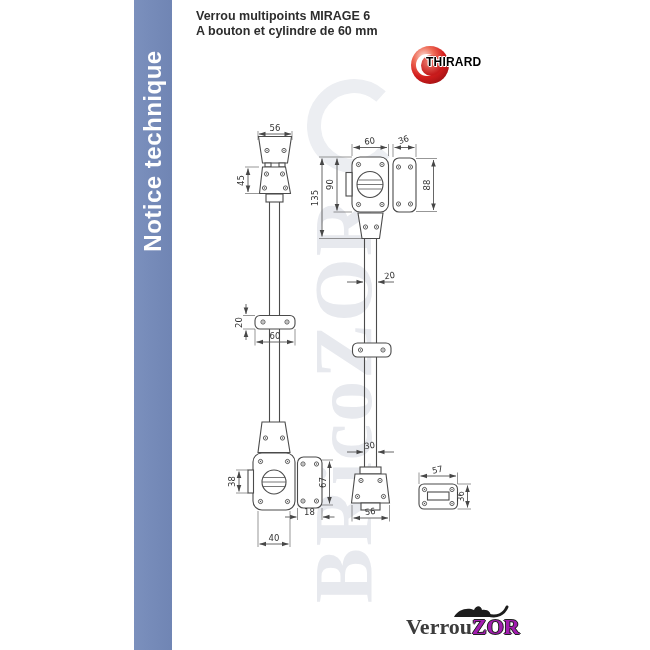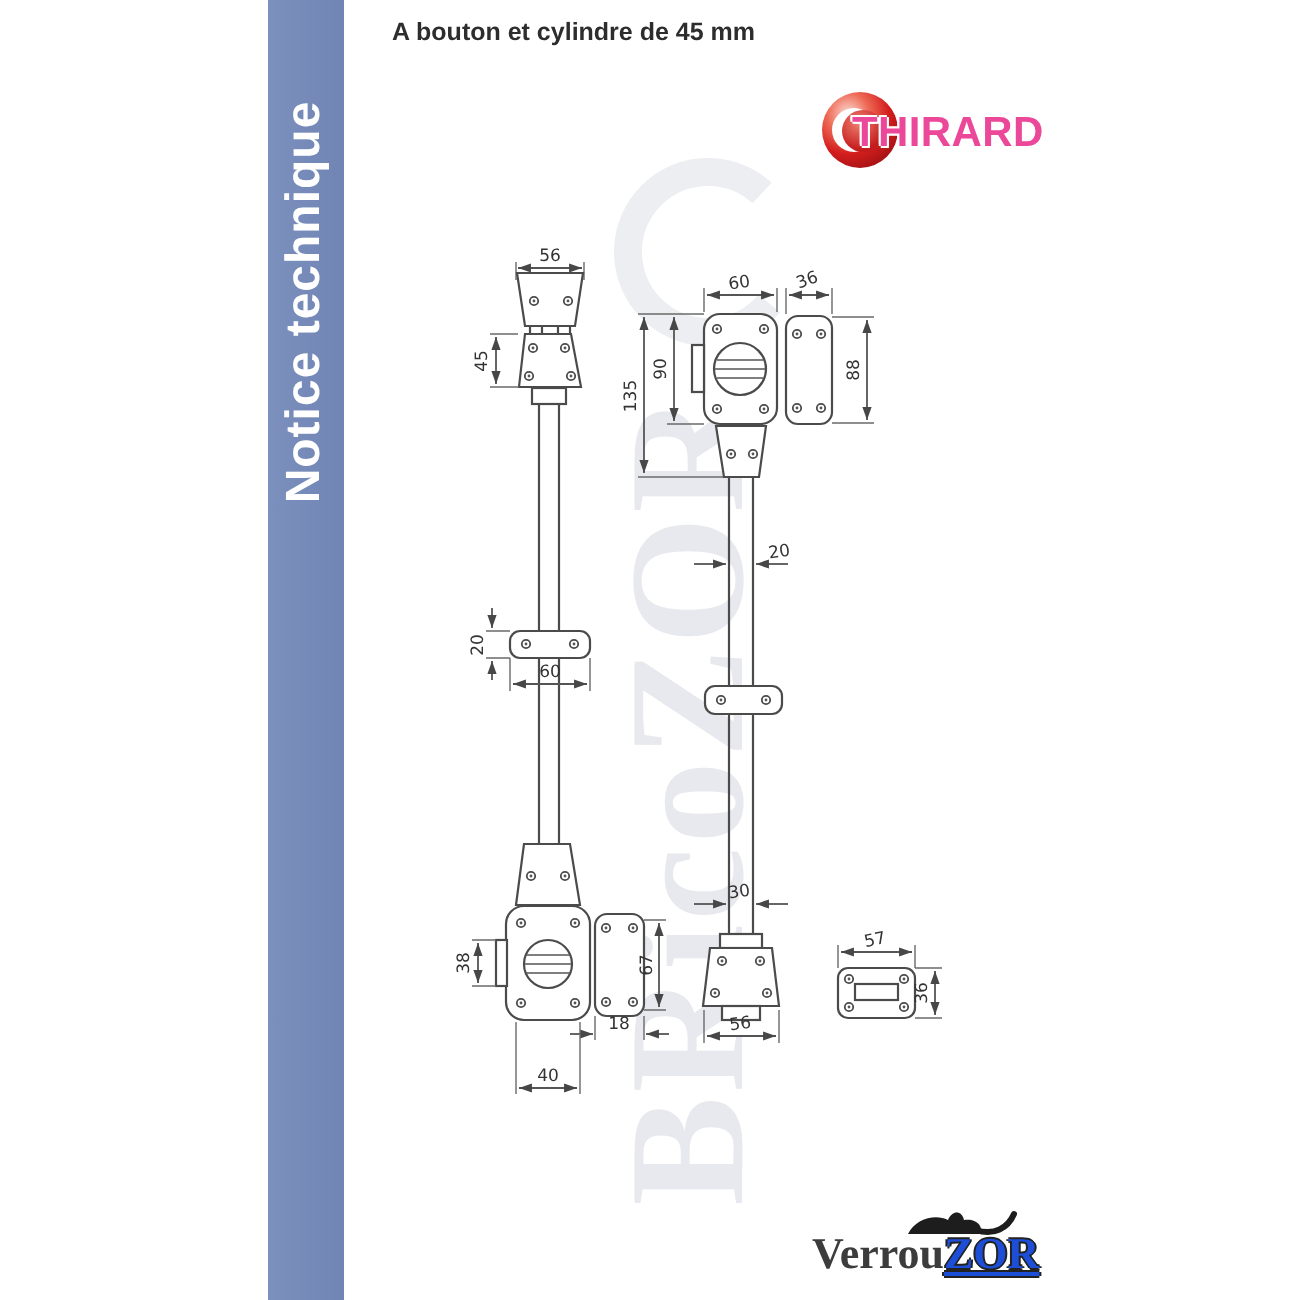--- a/index.html
+++ b/index.html
@@ -15,21 +15,21 @@
   
   .title{position:absolute;left:196px;top:9px;font-size:12.5px;font-weight:bold;
          color:#2d2d2d;line-height:15px;}
   
   .thirard{position:absolute;left:405px;top:44px;width:103px;height:42px;background:#ffffff;}
   .th-sphere{position:absolute;left:6px;top:2px;width:38px;height:38px;border-radius:50%;
          background:radial-gradient(circle at 34% 28%, #fbd9d2 0%, #ee6a55 28%, #d31d1d 55%, #9c1013 85%, #8a0e11 100%);}
   .th-c1{position:absolute;left:11px;top:10px;width:22px;height:22px;border-radius:50%;background:#ffffff;}
   .th-c2{position:absolute;left:16px;top:11px;width:21px;height:21px;border-radius:50%;
          background:radial-gradient(circle at 40% 30%, #ef8172 0%, #c51b1c 70%);}
-  .th-text{position:absolute;left:21px;top:11px;font-weight:bold;font-size:21px;color:#ec4899;
+  .th-text{position:absolute;left:21px;top:11px;font-weight:bold;font-size:12px;color:#000000;
          letter-spacing:0.2px;
          text-shadow:-1px 0 0 #fff,1px 0 0 #fff,0 1px 0 #fff,0 -1px 0 #fff,-1px -1px 0 #fff,1px 1px 0 #fff;}
   
   .wm{position:absolute;left:296px;top:158px;width:96px;height:482px;z-index:1;
       display:flex;align-items:center;justify-content:center;}
   .wm-text{transform:rotate(-90deg);white-space:nowrap;font-size:82px;font-weight:bold;
       color:#e7e9ee;letter-spacing:2px;font-family:"Liberation Serif",serif;}
   .wm-swirl{position:absolute;left:300px;top:76px;z-index:1;}
   
   .draw{position:absolute;left:180px;top:100px;z-index:2;}
@@ -37,36 +37,37 @@
   .partline{stroke:#4b4b4b;stroke-width:1.1;fill:none;}
   .thin{stroke:#555555;stroke-width:0.8;fill:none;}
   .dim{stroke:#555555;stroke-width:0.9;fill:none;}
   .ext{stroke:#6a6a6a;stroke-width:0.7;fill:none;}
   .dtext{font-family:"DejaVu Sans",sans-serif;font-size:8.5px;fill:#333333;}
   
   .bz{position:absolute;left:406px;top:602px;width:104px;height:42px;z-index:2;}
   .bz-row{position:absolute;left:0;bottom:4px;white-space:nowrap;
       font-family:"Liberation Serif",serif;font-weight:bold;font-size:22px;}
   .bz-dark{color:#3c3c3c;}
-  .bz-orange{color:#1d4ed8;
-      text-shadow:-1px 0 0 #222,1px 0 0 #222,0 1px 0 #222,0 -1px 0 #222;text-decoration:underline;}
+  .bz-orange{color:#a21caf;
+      text-shadow:-1px 0 0 #222,1px 0 0 #222,0 1px 0 #222,0 -1px 0 #222;}
   .bz-cat{position:absolute;left:46px;top:1px;}
 </style>
 </head>
 <body>
 
 <div class="stage">
 
   <div class="sidebar"></div>
   <div class="sidebar-label-wrap">
     <div class="sidebar-label">Notice technique</div>
   </div>
 
   <div class="title">
-    <div>A bouton et cylindre de 45 mm</div>
+    <div>Verrou multipoints MIRAGE 6</div>
+    <div>A bouton et cylindre de 60 mm</div>
   </div>
 
   <div class="thirard">
     <div class="th-sphere"></div>
     <div class="th-c1"></div>
     <div class="th-c2"></div>
     <div class="th-text">THIRARD</div>
   </div>
 
   <svg class="wm-swirl" width="104" height="96">

